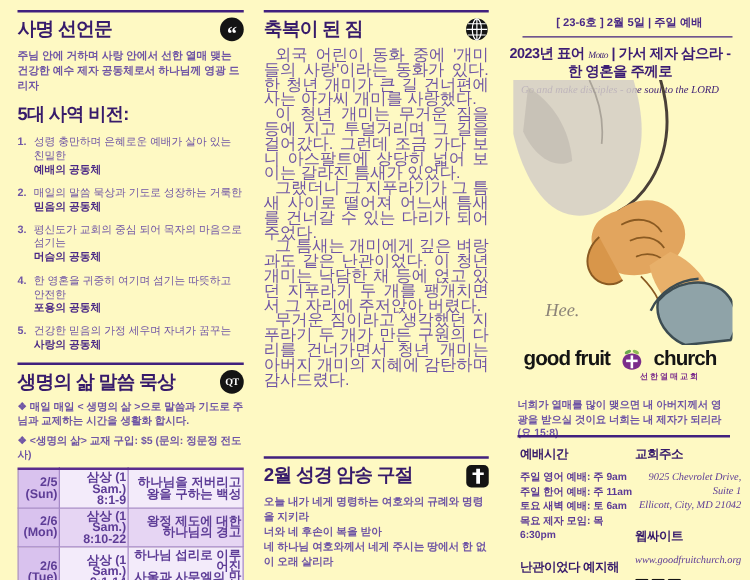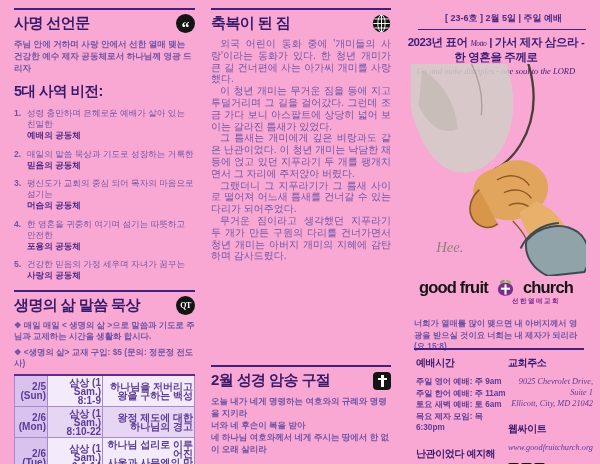--- a/index.html
+++ b/index.html
@@ -1,16 +1,16 @@
 <!DOCTYPE html>
 <html><head>
 <meta charset="utf-8">
 <style>
   html,body{margin:0;padding:0;background:#888;}
-  .page{position:relative;width:600px;height:464px;background:#f9a8d4;overflow:hidden;
+  .page{position:relative;width:600px;height:464px;background:#fef9c3;overflow:hidden;
         font-family:"Liberation Sans",sans-serif;color:#664a9c;margin:0 auto;}
   .panel{position:absolute;top:8px;}
   .panel-left{left:14px;width:181px;}
   .panel-mid{left:211px;width:180px;}
   .panel-right{left:404px;width:184px;top:4px;height:456px;}
 
   .topline{border-top:2px solid #41217e;margin-bottom:4px;}
   .divider{border-top:2px solid #41217e;}
 
   .sec-head{display:flex;align-items:center;justify-content:space-between;margin:4px 0 5px 0;}
@@ -34,21 +34,21 @@
 
   table.devo{border-collapse:collapse;width:100%;margin-top:3px;
              border-top:2px solid #5b2d8e;border-bottom:2px solid #5b2d8e;}
   table.devo td{border:1px solid #a78bc8;font-size:10px;line-height:9px;text-align:right;
                 padding:1.5px 1px;color:#5d3c96;font-weight:bold;}
   td.c-date{background:#d9c2ee;width:30px;}
   tr.row-a td.c-mid,tr.row-a td.c-desc{background:#f3ebfa;}
   tr.row-b td.c-mid,tr.row-b td.c-desc{background:#e6d5f3;}
   td.c-mid{width:52px;}
 
-  .story p{font-size:10px;line-height:11.8px;margin:0;text-indent:9px;color:#6f55a5;
+  .story p{font-size:13px;line-height:11.8px;margin:0;text-indent:9px;color:#6f55a5;
            text-align:justify;}
   .memory{position:absolute;left:0;right:0;top:357px;}
   .memory .lines{font-size:8.5px;line-height:12px;font-weight:bold;color:#6f55a5;margin-top:4px;}
 
   
   .abs{position:absolute;left:0;right:0;}
   .issue{top:8px;text-align:right;font-size:9px;font-weight:bold;color:#4b2a86;padding-right:26px;}
   .r-line1{top:25px;border-top:1.6px solid #41217e;left:14px;right:2px;}
   .motto{top:31px;text-align:center;color:#3c1d74;}
   .motto .m1{font-size:11.5px;font-weight:bold;letter-spacing:-0.4px;}
@@ -200,22 +200,22 @@
             <path d="M1.5,12 H22.5 M3,6.3 H21 M3,17.7 H21"></path>
             <ellipse cx="12" cy="12" rx="4.6" ry="10.6"></ellipse>
             <path d="M12,1 V23"></path>
           </g>
         </svg>
       </span>
     </div>
     <div class="story">
       <p>외국 어린이 동화 중에 '개미들의 사랑'이라는 동화가 있다. 한 청년 개미가 큰 길 건너편에 사는 아가씨 개미를 사랑했다.</p>
       <p>이 청년 개미는 무거운 짐을 등에 지고 투덜거리며 그 길을 걸어갔다. 그런데 조금 가다 보니 아스팔트에 상당히 넓어 보이는 갈라진 틈새가 있었다.</p>
+      <p>그랬더니 그 지푸라기가 그 틈새 사이로 떨어져 어느새 틈새를 건너갈 수 있는 다리가 되어주었다.</p>
       <p>그 틈새는 개미에게 깊은 벼랑과도 같은 난관이었다. 이 청년 개미는 낙담한 채 등에 얹고 있던 지푸라기 두 개를 팽개치면서 그 자리에 주저앉아 버렸다.</p>
-      <p>그랬더니 그 지푸라기가 그 틈새 사이로 떨어져 어느새 틈새를 건너갈 수 있는 다리가 되어주었다.</p>
       <p>무거운 짐이라고 생각했던 지푸라기 두 개가 만든 구원의 다리를 건너가면서 청년 개미는 아버지 개미의 지혜에 감탄하며 감사드렸다.</p>
     </div>
 
     <div class="memory">
       <div class="divider"></div>
       <div class="sec-head">
         <h1 class="sec-title">2월 성경 암송 구절</h1>
         <span class="sq-icon">
             <span class="v"></span>
             <span class="h"></span>

